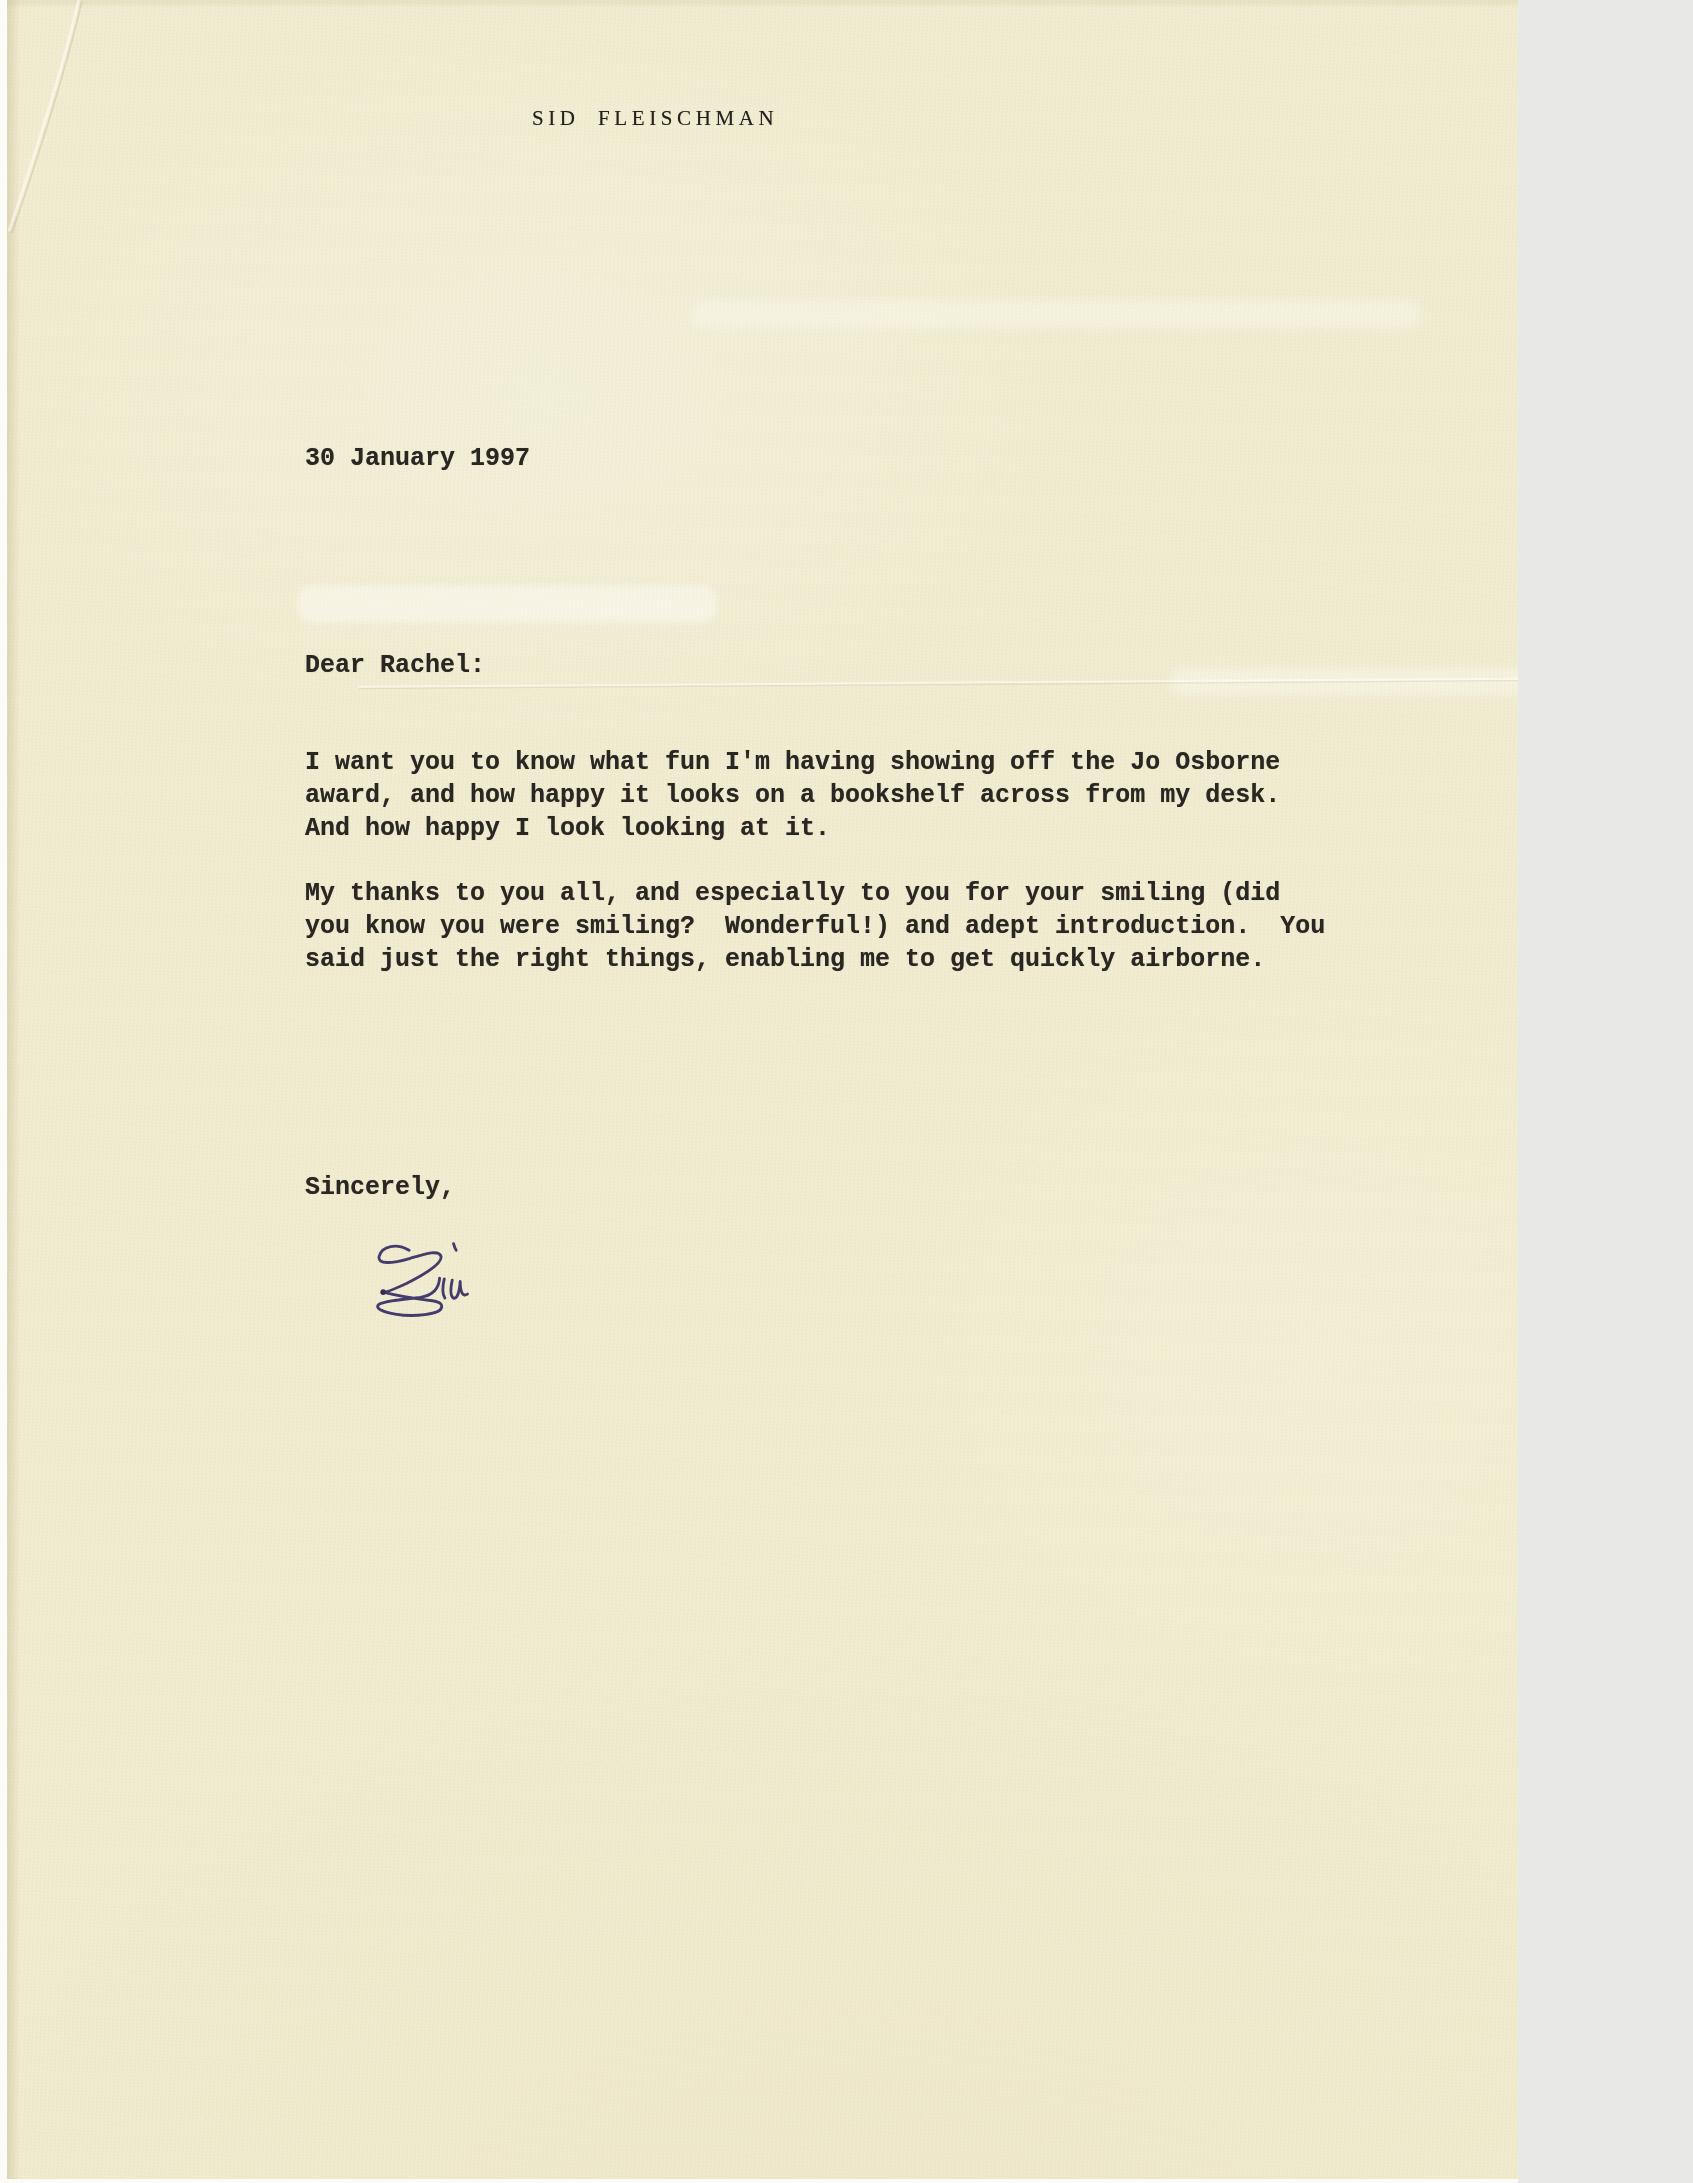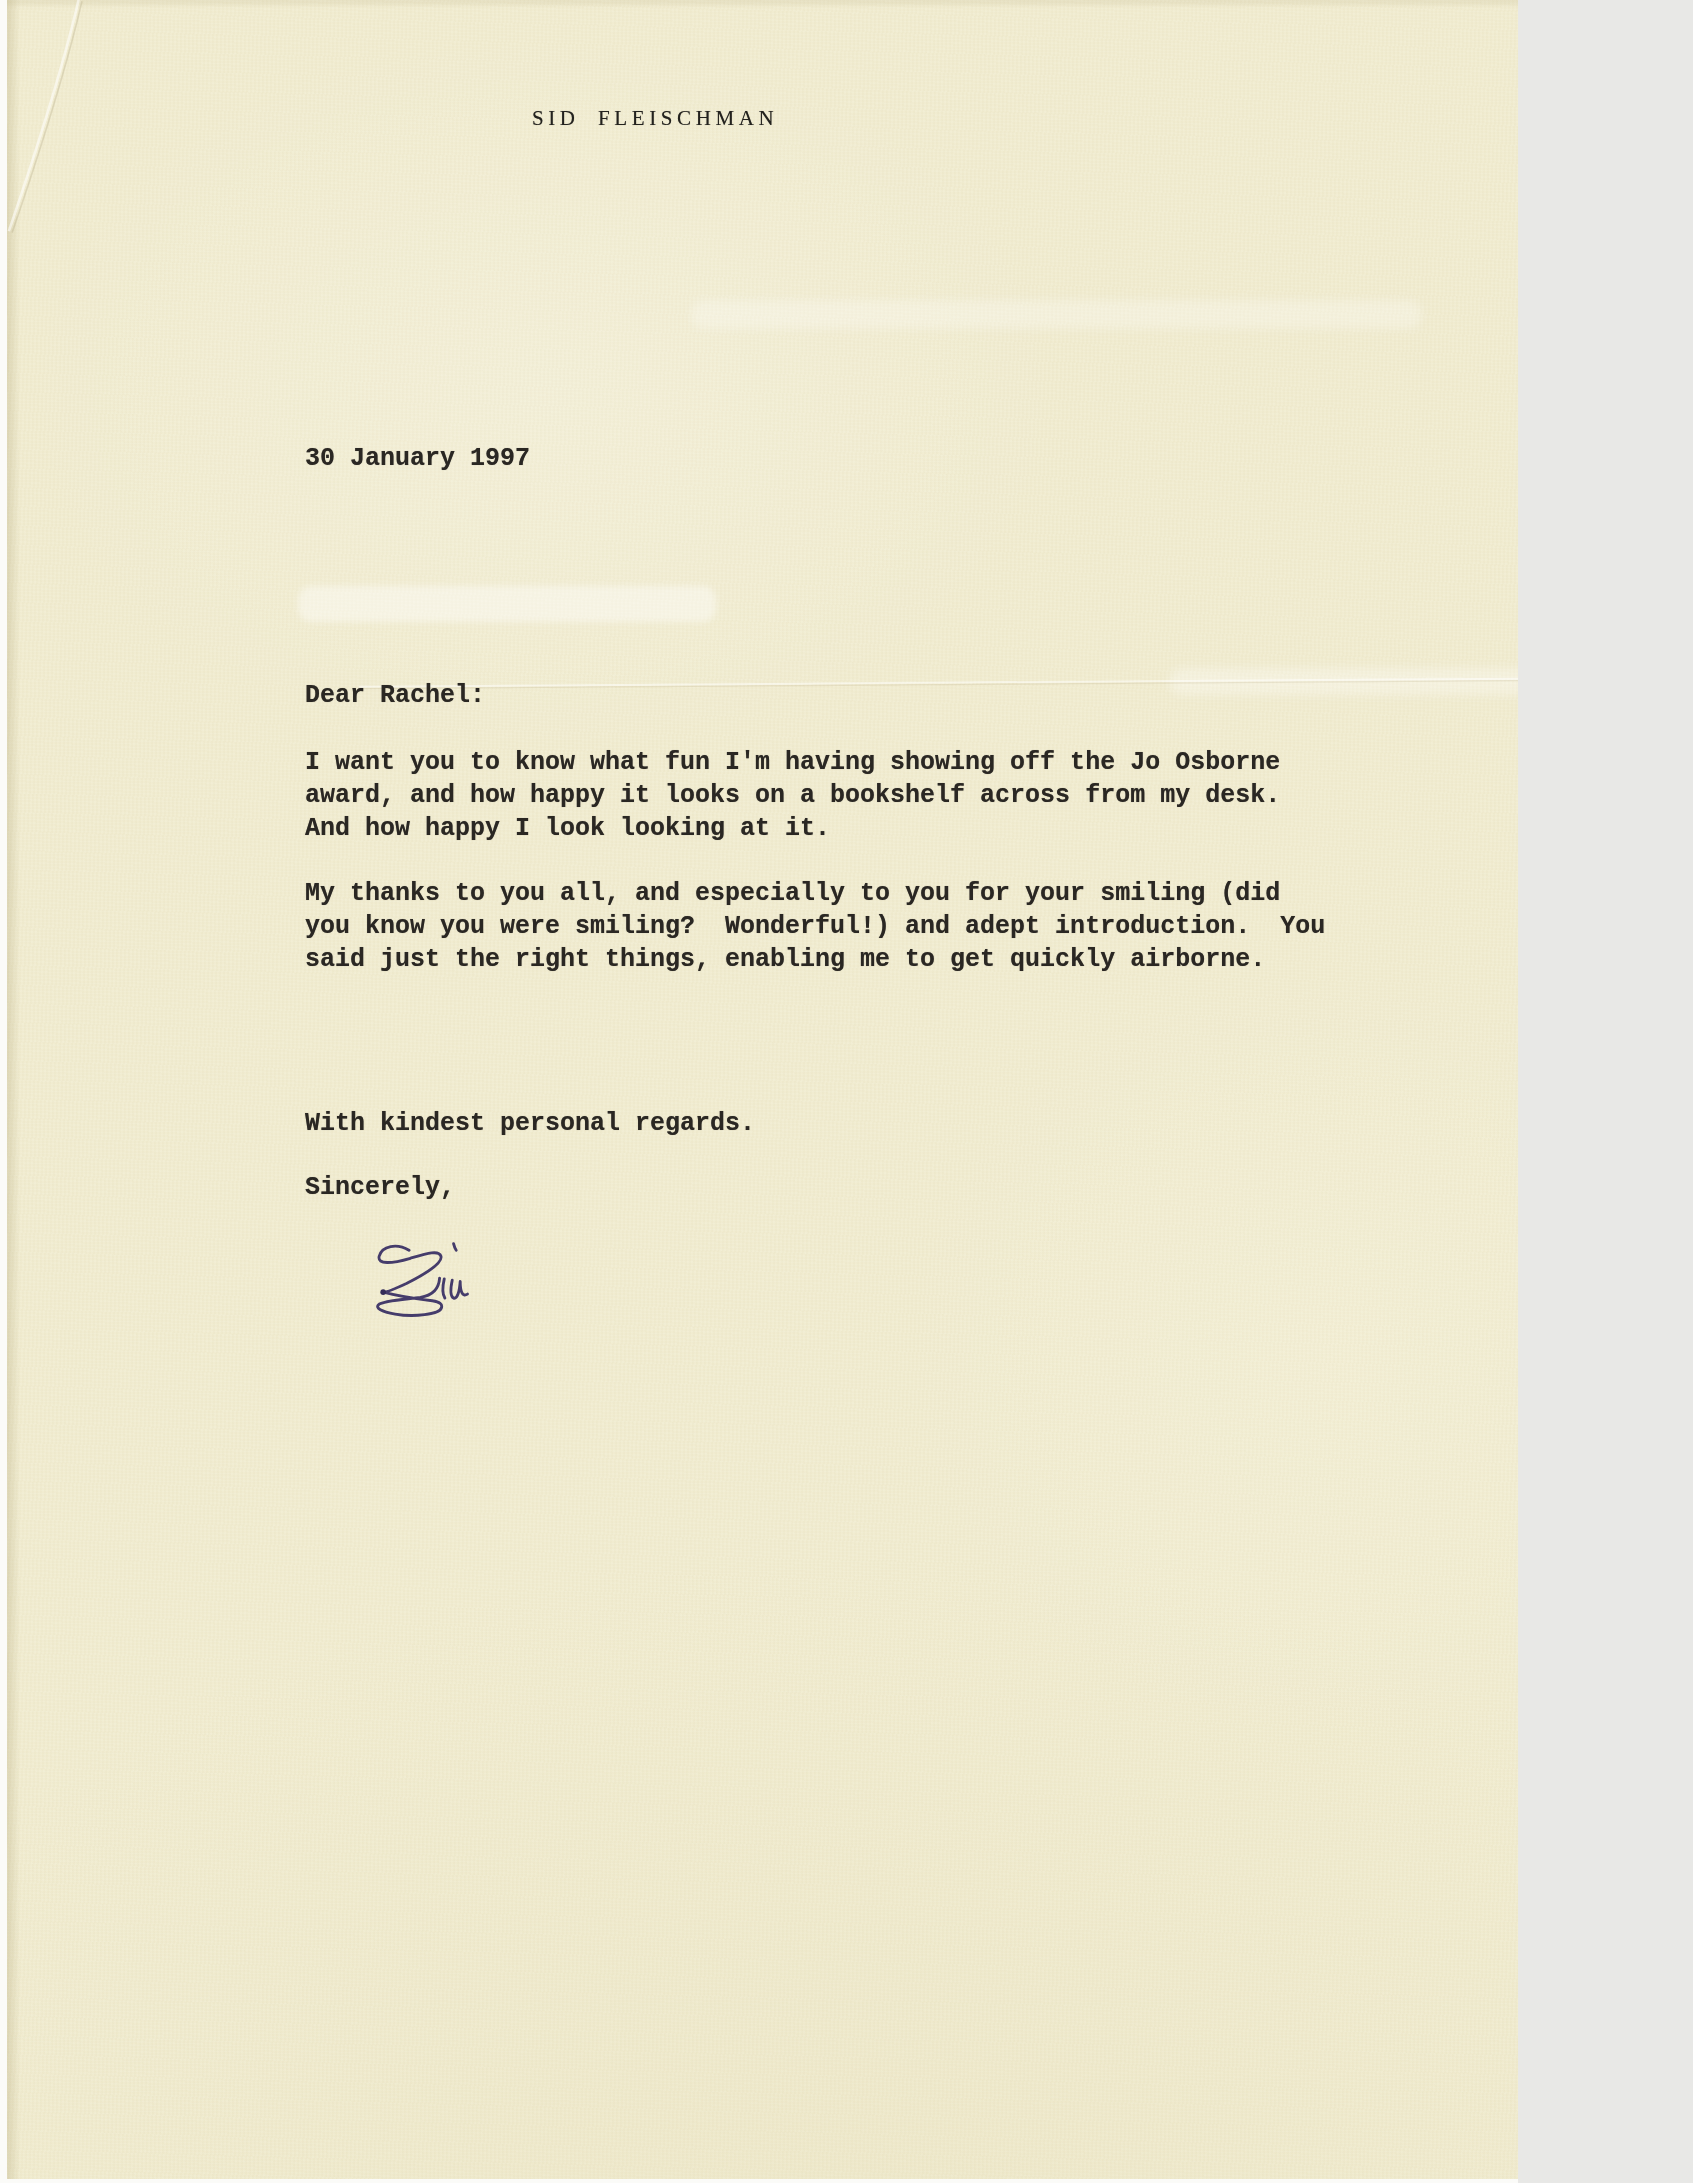--- a/index.html
+++ b/index.html
@@ -40,21 +40,21 @@
   .type{
     position:absolute;left:305px;
     font-size:25px;line-height:33px;font-weight:bold;
     color:#2a2723;
     letter-spacing:0;
     white-space:pre-wrap;
     text-shadow:0 0 0.7px rgba(42,39,35,0.55);
   }
   .t-date{top:442px;font-family:Liberation Mono, monospace;}
   .t-recipient{top:552px;}
-  .t-salutation{top:679px;}
+  .t-salutation{top:649px;}
   .t-p1{top:746px;}
   .t-p2{top:877px;}
   .t-p3{top:1008px;}
   .t-p4{top:1107px;}
   .t-closing{top:1171px;}
   .signature{position:absolute;left:373px;top:1241px;}
 </style>
 </head>
 <body>
 
@@ -81,21 +81,20 @@
 
     <div class="type t-p2">My thanks to you all, and especially to you for your smiling (did
 you know you were smiling?  Wonderful!) and adept introduction.  You
 said just the right things, enabling me to get quickly airborne.</div>
 
     <div class="type t-p1">I want you to know what fun I'm having showing off the Jo Osborne
 award, and how happy it looks on a bookshelf across from my desk.
 And how happy I look looking at it.</div>
 
 
-    <div class="type t-p4">With kindest personal regards.</div>
 
     <div class="type t-closing">Sincerely,</div>
 
     <svg class="signature" viewBox="0 0 150 125" width="100" height="83">
       <g fill="none" stroke="#3c3366" stroke-width="4.3" stroke-linecap="round" stroke-linejoin="round" opacity="0.95">
         <path d="M54 14 C36 3 13 7 9 23 C6 36 28 34 56 26 C80 19 99 13 102 23 C105 33 78 50 50 64 C33 72 19 78 15 77"></path>
         <path d="M15 77 C42 84 72 88 89 90 C101 92 104 95 103 100 C101 111 60 115 33 110 C12 106 3 101 8 96 C14 90 48 88 71 85 C90 82 99 71 100 56"></path>
         <path d="M107 57 C104 70 104 80 108 86"></path>
         <path d="M119 59 C116 73 116 83 121 86 C127 88 130 75 131 61 C131 75 134 85 142 80"></path>
         <path d="M121 4 C122 8 123 11 125 14"></path>

